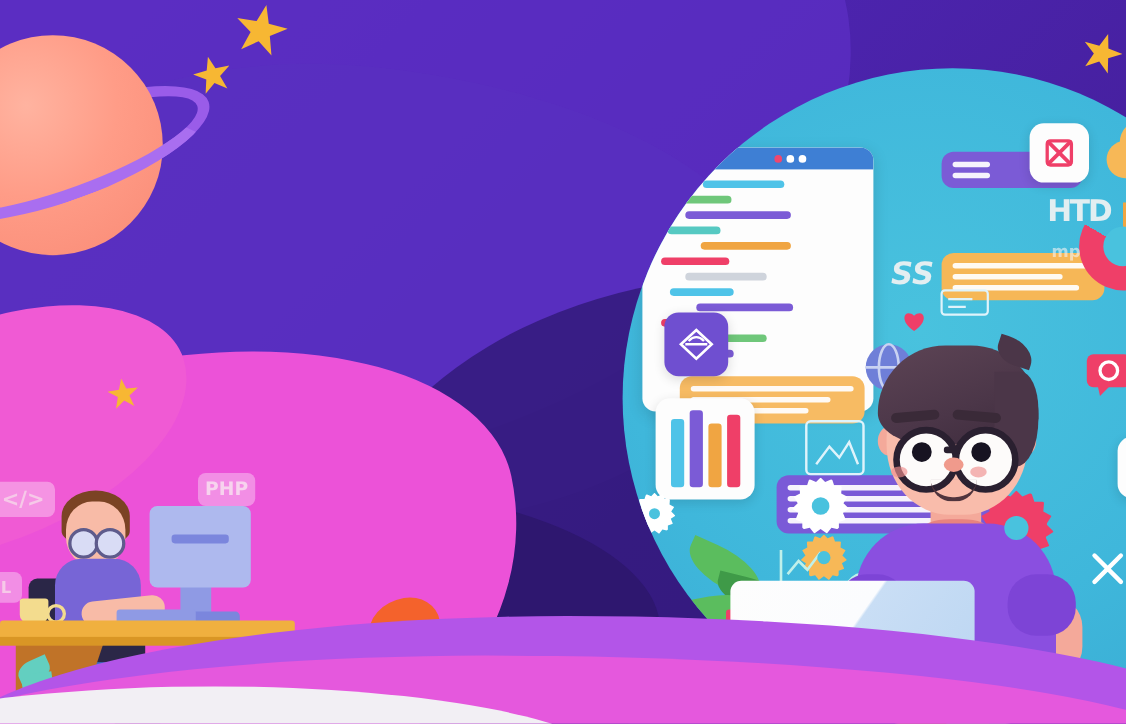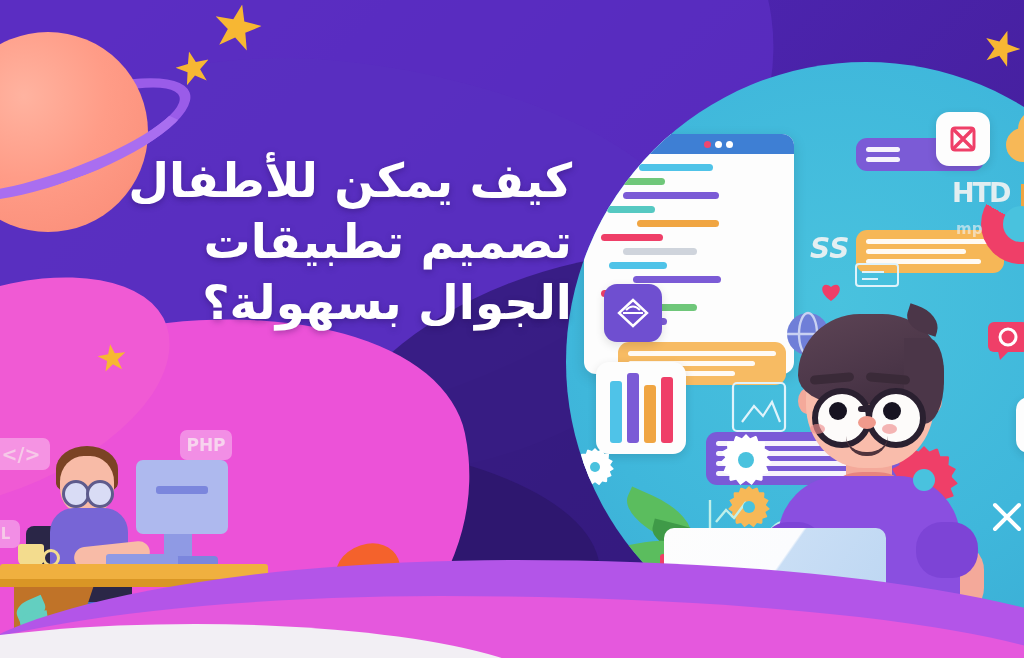--- a/index.html
+++ b/index.html
@@ -290,25 +290,20 @@
     <div class="planet-ring"></div>
     <div class="planet-body"></div>
     <div class="planet-ring-front"></div>
   </div>
 
   <div class="star s1"></div>
   <div class="star s2"></div>
   <div class="star s3"></div>
   <div class="star s4"></div>
 
-  <div class="headline">
-    <span class="ln">كيف يمكن للأطفال</span>
-    <span class="ln">تصميم تطبيقات</span>
-    <span class="ln">الجوال بسهولة؟</span>
-  </div>
 
   <div class="circle-wrap">
 
     <div class="ci code-win">
       <div class="code-bar">
         <span class="dot r"></span>
         <span class="dot w"></span>
         <span class="dot w"></span>
       </div>
       <div class="code-body" id="code-body">

